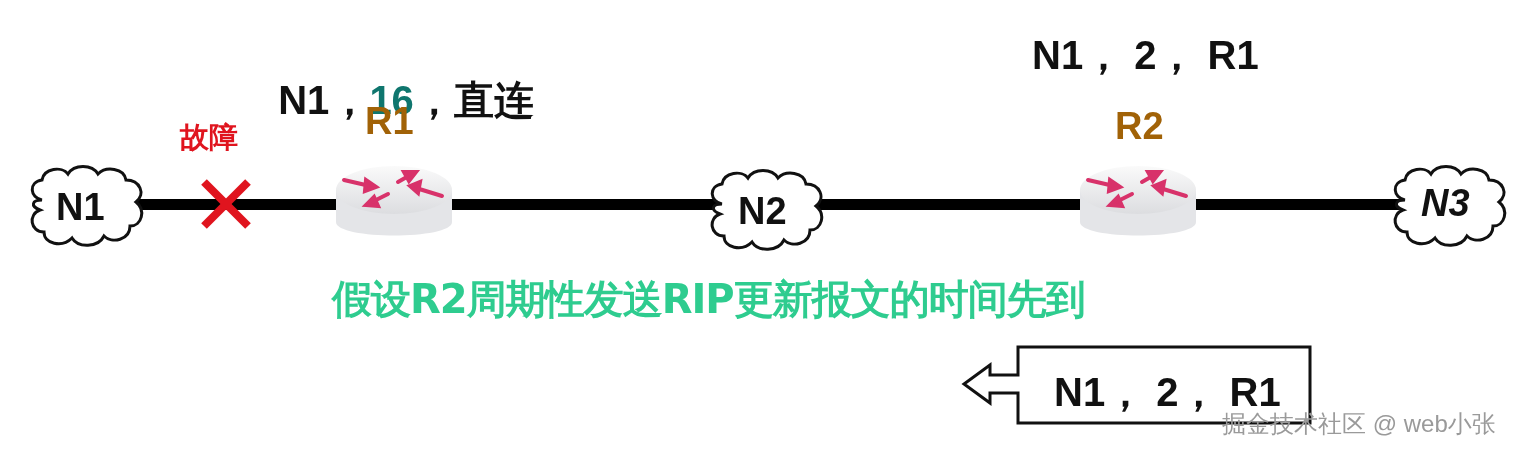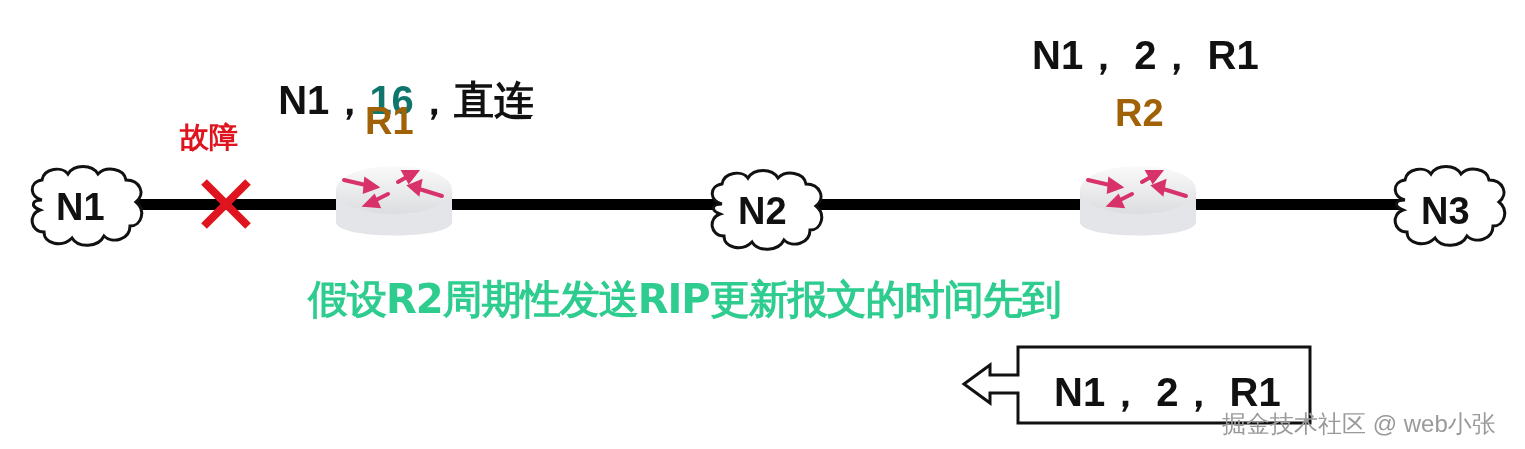--- a/index.html
+++ b/index.html
@@ -63,21 +63,21 @@
 </div>
 
 <div class="abs" style="left:702px; top:164px; width:128px; height:94px;">
   <svg width="128" height="94" viewBox="0 0 128 94">
     <path d="M20,40 C8,38 6,22 20,20 C22,8 40,6 46,14 C52,4 70,4 76,14 C84,6 102,8 104,20 C118,20 124,34 114,42 C124,50 120,66 108,66 C108,80 90,84 82,76 C76,88 56,88 50,78 C40,88 22,84 22,72 C8,72 6,54 18,50 C8,46 10,40 20,40 Z" fill="#fff" stroke="#111" stroke-width="3"></path>
   </svg>
   <span class="abs cloud-label" style="left:36px; top:26px;">N2</span>
 </div>
 
 <div class="abs label-top" style="left:1032px; top:28px;">N1， 2， R1</div>
-<div class="abs router-name" style="left:1115px; top:92px;">R2</div>
+<div class="abs router-name" style="left:1115px; top:105px;">R2</div>
 
 <div class="abs" style="left:1076px; top:160px; width:124px; height:94px;">
   <svg width="124" height="94" viewBox="0 0 124 94">
     <defs>
       <linearGradient id="rg2" x1="0" y1="0" x2="0" y2="1">
         <stop offset="0" stop-color="#fafafa"></stop>
           <stop offset="1" stop-color="#dcdde0"></stop>
       </linearGradient>
     </defs>
     <path d="M4,30 L4,62 C4,80 120,80 120,62 L120,30 Z" fill="#e4e5e8"></path>
@@ -92,24 +92,24 @@
       <line x1="56" y1="34" x2="40" y2="42"></line>
         <polygon points="34,45 46,46 42,37"></polygon>
     </g>
   </svg>
 </div>
 
 <div class="abs" style="left:1385px; top:160px; width:128px; height:94px;">
   <svg width="128" height="94" viewBox="0 0 128 94">
     <path d="M20,40 C8,38 6,22 20,20 C22,8 40,6 46,14 C52,4 70,4 76,14 C84,6 102,8 104,20 C118,20 124,34 114,42 C124,50 120,66 108,66 C108,80 90,84 82,76 C76,88 56,88 50,78 C40,88 22,84 22,72 C8,72 6,54 18,50 C8,46 10,40 20,40 Z" fill="#fff" stroke="#111" stroke-width="3"></path>
   </svg>
-  <span class="abs cloud-label" style="left:36px; top:30px;">N3</span>
+  <span class="abs cloud-label" style="left:36px; top:22px;font-style:italic;">N3</span>
 </div>
 
-<div class="abs caption" style="left:308px; top:272px;">假设R2周期性发送RIP更新报文的时间先到</div>
+<div class="abs caption" style="left:332px; top:272px;">假设R2周期性发送RIP更新报文的时间先到</div>
 
 <div class="abs" style="left:960px; top:345px; width:356px; height:80px;">
   <svg class="abs" style="left:0; top:0;" width="356" height="80" viewBox="0 0 356 80">
     <path d="M58,2 L350,2 L350,78 L58,78 L58,48 L30,48 L30,58 L4,39 L30,20 L30,30 L58,30 Z" fill="#fff" stroke="#111" stroke-width="3" stroke-linejoin="miter"></path>
   </svg>
   <span class="abs msg-text" style="left:94px; top:20px;">N1， 2， R1</span>
 </div>
 
 <div class="abs watermark" style="left:1222px; top:408px;">掘金技术社区 @ web小张</div>
 

